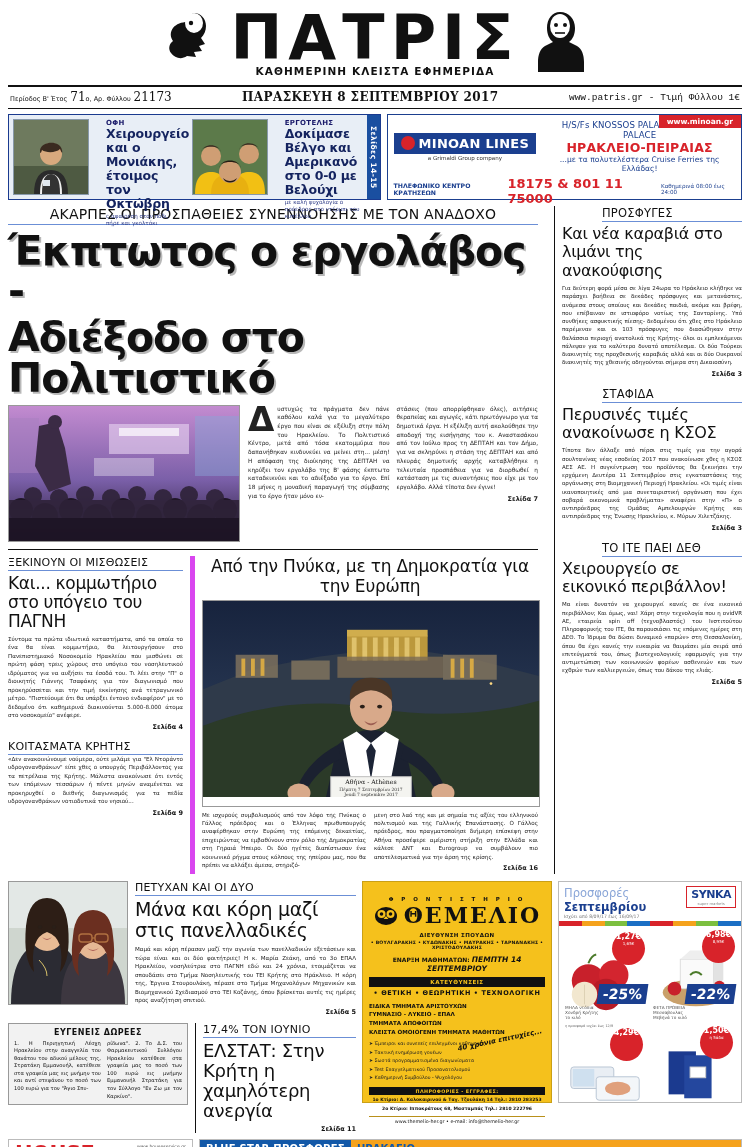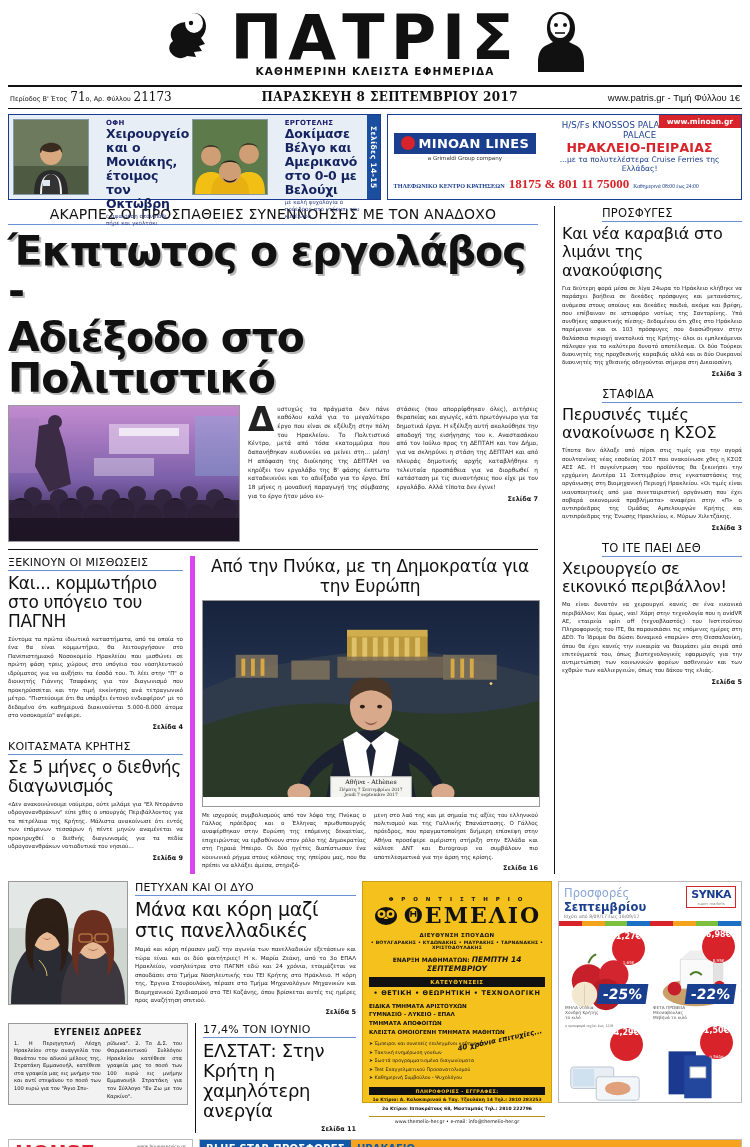--- a/index.html
+++ b/index.html
@@ -14,21 +14,21 @@
   .masthead{display:flex;align-items:center;justify-content:center;gap:14px;padding:4px 0 0;height:76px;}
   .mast-title{font-family:"DejaVu Sans","Liberation Sans",sans-serif;font-weight:bold;font-size:62px;letter-spacing:6px;line-height:1;}
   .mast-sub{text-align:center;font-size:10.5px;font-weight:bold;letter-spacing:1.1px;margin-top:-4px;}
   .face{width:52px;height:64px;}
   .rule{border-top:2px solid #111;margin:5px 0 0;}
   .rule-thin{border-top:1px solid #111;margin:0;}
   .dateline{display:flex;align-items:center;justify-content:space-between;font-size:9px;padding:3px 2px 4px;}
   .dateline .mid{font-weight:bold;font-size:12px;letter-spacing:.4px;font-family:"DejaVu Serif","Liberation Serif",serif;}
   .dateline .left small{font-size:6.5px;}
   .dateline .left b{font-family:"DejaVu Serif",serif;font-size:12px;font-weight:normal;}
-  .dateline .right{font-size:9.5px;font-family:Liberation Sans, sans-serif;}
+  .dateline .right{font-size:9.5px;font-family:Liberation Mono, monospace;}
 
   
   .topbanners{display:flex;gap:6px;margin-top:5px;height:86px;}
   .sportbox{flex:0 0 365px;border:1px solid #1a3a8f;background:#e8eef6;display:flex;position:relative;box-sizing:border-box;}
   .sp-item{display:flex;gap:17px;padding:4px;flex:1;min-width:0;}
   .sp-photo{width:74px;height:74px;flex:0 0 74px;border:1px solid #8899aa;overflow:hidden;position:relative;}
   .sp-txt{flex:1;min-width:0;}
   .sp-kicker{font-size:7px;font-weight:bold;color:#1a1a6a;letter-spacing:.3px;}
   .sp-head{font-size:12.5px;font-weight:bold;color:#14235f;line-height:1.12;letter-spacing:-.2px;}
   .sp-sub{font-size:5.6px;color:#33408a;line-height:1.25;margin-top:2px;}
@@ -36,21 +36,21 @@
           font-size:7.5px;font-weight:bold;display:flex;align-items:center;justify-content:center;letter-spacing:.4px;}
   .minoan{flex:1;border:1px solid #1b3f8f;background:#fff;position:relative;box-sizing:border-box;padding:5px 6px;}
   .mn-url{position:absolute;right:0;top:0;background:#d8232a;color:#fff;font-size:7.5px;font-weight:bold;padding:2px 8px;}
   .mn-row{display:flex;align-items:center;gap:8px;}
   .mn-logo{background:#1b3f8f;color:#fff;font-weight:bold;font-size:13px;padding:3px 7px;letter-spacing:.3px;display:flex;align-items:center;gap:4px;}
   .mn-globe{width:14px;height:14px;border-radius:50%;background:#d8232a;display:inline-block;}
   .mn-grim{font-size:5.5px;color:#333;text-align:center;margin-top:1px;}
   .mn-l1{font-size:8.6px;color:#1b3f8f;letter-spacing:.1px;}
   .mn-l2{font-size:12.5px;color:#d8232a;font-weight:bold;letter-spacing:.2px;}
   .mn-l3{font-size:7.6px;color:#1b3f8f;}
-  .mn-bot{display:flex;align-items:baseline;gap:4px;margin-top:3px;font-family:Liberation Serif, serif;}
+  .mn-bot{display:flex;align-items:baseline;gap:4px;margin-top:3px;}
   .mn-bot .lbl{font-size:6.2px;color:#1b3f8f;font-weight:bold;}
   .mn-bot .num{font-size:13px;color:#d8232a;font-weight:bold;}
   .mn-bot .hrs{font-size:5.6px;color:#1b3f8f;}
 
   
   .grid{display:flex;gap:16px;margin-top:6px;}
   .colmain{flex:1;min-width:0;}
   .colright{flex:0 0 180px;border-left:1px solid #111;padding-left:7px;}
 
   .kicker-lead{text-align:center;font-size:14px;letter-spacing:.2px;border-bottom:1px solid #6b8fd6;padding-bottom:2px;color:#111;}
@@ -123,21 +123,21 @@
   .sy-off{font-size:11.5px;color:#8aa6d8;}
   .sy-off b{color:#1b3f8f;}
   .sy-dates{font-size:4.6px;color:#777;}
   .sy-logo{background:#fff;border:1px solid #d8232a;padding:1px 4px;text-align:center;}
   .sy-logo .w{font-weight:bold;font-size:11px;color:#1b3f8f;letter-spacing:-.5px;}
   .sy-logo .s{font-size:3.8px;color:#888;}
   .sy-stripe{display:flex;height:5px;}
   .sy-stripe i{flex:1;}
   .sy-grid{display:grid;grid-template-columns:1fr 1fr;gap:2px;padding:4px;}
   .sy-cell{position:relative;height:92px;}
-  .sy-price{position:absolute;background:#d8232a;color:#fff;border-radius:50%;width:33px;height:33px;display:flex;flex-direction:column;align-items:center;justify-content:space-between;font-weight:bold;font-size:8px;}
+  .sy-price{position:absolute;background:#d8232a;color:#fff;border-radius:50%;width:33px;height:33px;display:flex;flex-direction:column;align-items:center;justify-content:flex-start;font-weight:bold;font-size:8px;}
   .sy-price small{font-size:4px;font-weight:normal;}
   .sy-disc{position:absolute;right:2px;bottom:18px;background:#1b3f8f;color:#fff;font-weight:bold;font-size:14px;padding:2px 5px;transform:skewX(-8deg);}
   .sy-nm{position:absolute;left:2px;bottom:2px;font-size:5px;font-weight:bold;color:#1b3f8f;}
   .sy-nm span{display:block;font-weight:normal;font-size:4.3px;color:#555;}
 
   
   .row4{display:flex;gap:6px;margin-top:6px;}
   .house{flex:0 0 185px;border:1px solid #bbb;padding:4px 6px;box-sizing:border-box;height:97px;position:relative;overflow:hidden;}
   .hs-title{color:#d8232a;font-weight:bold;font-size:21px;letter-spacing:-.5px;line-height:1;font-family:"DejaVu Sans",sans-serif;}
   .hs-url{font-size:4.6px;color:#555;float:right;}
@@ -320,21 +320,20 @@
       <div class="hr-main"></div>
 
       <div class="row2">
         <div class="col-left2">
           <div class="sec-kicker">ΞΕΚΙΝΟΥΝ ΟΙ ΜΙΣΘΩΣΕΙΣ</div>
           <div class="sec-head">Και... κομμωτήριο στο υπόγειο του ΠΑΓΝΗ</div>
           <div class="body-s">Σύντομα τα πρώτα ιδιωτικά καταστήματα, από τα οποία το ένα θα είναι κομμωτήριο, θα λειτουργήσουν στο Πανεπιστημιακό Νοσοκομείο Ηρακλείου που μισθώνει σε πρώτη φάση τρεις χώρους στο υπόγειο του νοσηλευτικού ιδρύματος για να αυξήσει τα έσοδά του. Τι λέει στην "Π" ο διοικητής Γιάννης Τσαφάκης για τον διαγωνισμό που προκηρύσσεται και την τιμή εκκίνησης ανά τετραγωνικό μέτρο. "Πιστεύουμε ότι θα υπάρξει έντονο ενδιαφέρον" με το δεδομένο ότι καθημερινά διακινούνται 5.000-8.000 άτομα στο νοσοκομείο" ανέφερε.</div>
           <div class="pagref">Σελίδα 4</div>
           <div class="spacer"></div>
           <div class="sec-kicker">ΚΟΙΤΑΣΜΑΤΑ ΚΡΗΤΗΣ</div>
-          <div class="sec-head">Σε 5 μήνες ο διεθνής διαγωνισμός</div>
           <div class="body-s">«Δεν ανακοινώνουμε νούμερα, ούτε μιλάμε για "Ελ Ντοράντο υδρογονανθράκων" είπε χθες ο υπουργός Περιβάλλοντος για τα πετρέλαια της Κρήτης. Μάλιστα ανακοίνωσε ότι εντός των επόμενων τεσσάρων ή πέντε μηνών αναμένεται να προκηρυχθεί ο διεθνής διαγωνισμός για τα πεδία υδρογονανθράκων νοτιοδυτικά του νησιού...</div>
           <div class="pagref">Σελίδα 9</div>
         </div>
 
         <div class="col-mid2">
           <div class="pnyka-head">Από την Πνύκα, με τη Δημοκρατία για την Ευρώπη</div>
           <div class="pnyka-photo">
             <svg class="ph" viewBox="0 0 350 205" preserveAspectRatio="none">
               <defs>
                   <linearGradient id="sky" x1="0" y1="0" x2="0" y2="1">

